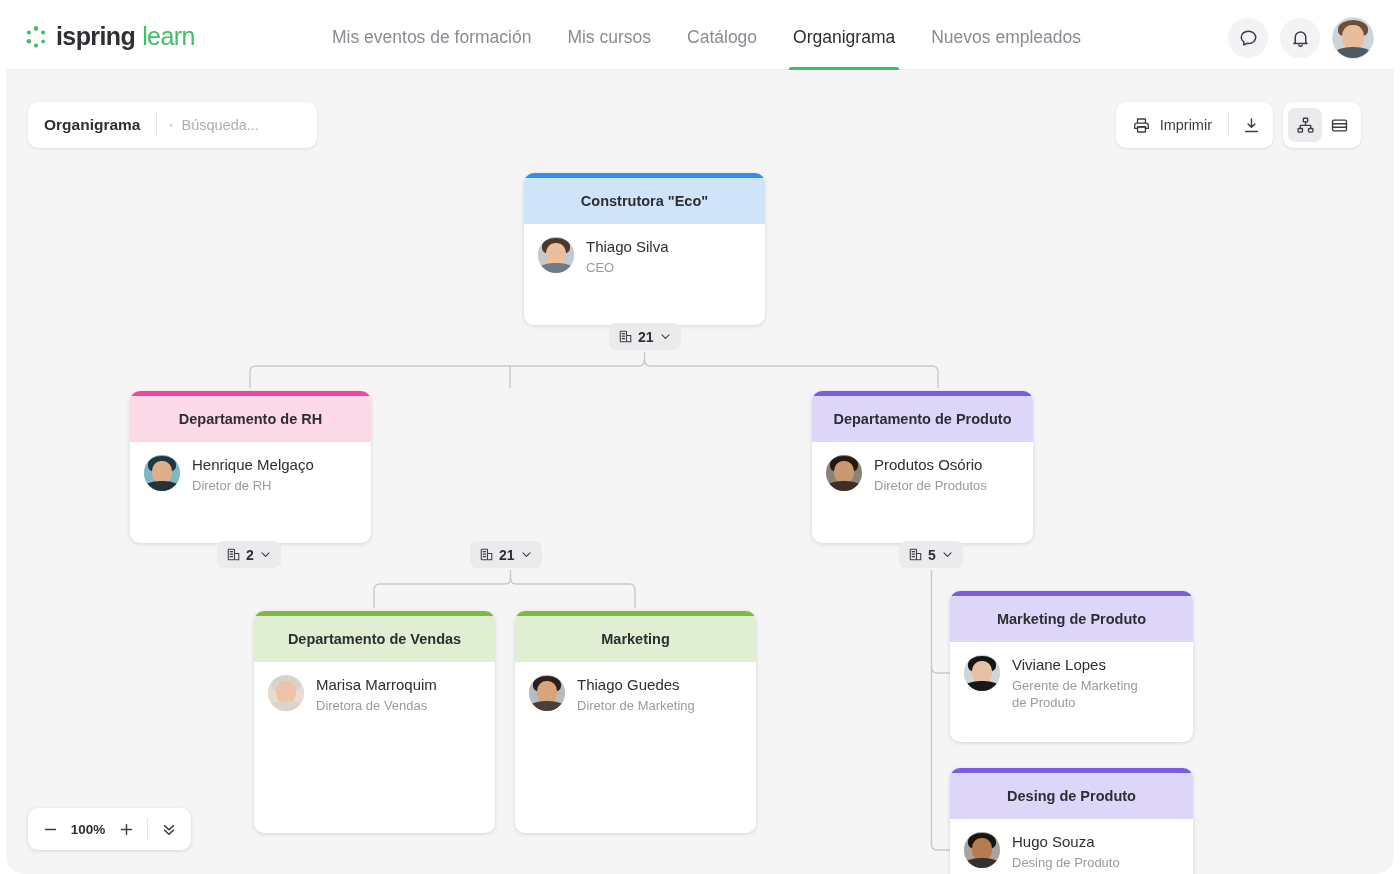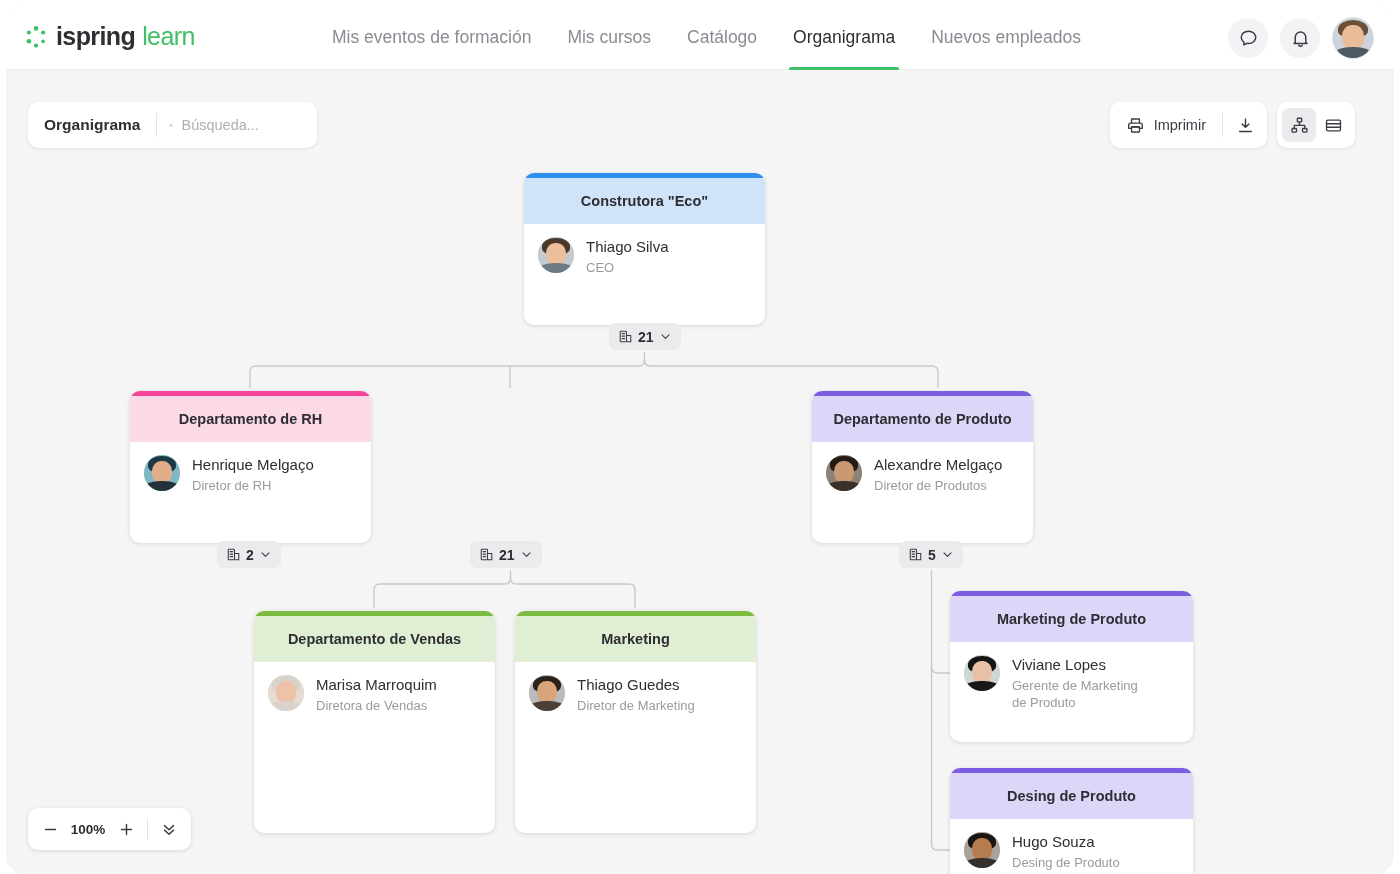--- a/index.html
+++ b/index.html
@@ -65,21 +65,21 @@
   }
   .tb-title { font-size: 15.5px; font-weight: 700; color: #2e2e33; padding: 0 16px 0 16px; white-space: nowrap; }
   .tb-sep { width: 1px; height: 24px; background: #e6e6e8; }
   .tb-search { display: flex; align-items: center; gap: 8px; padding: 0 16px 0 12px; width: 160px; }
   .tb-search input {
     border: 0; outline: 0; font-size: 14.5px; color: #2e2e33; width: 120px;
     font-family: "Liberation Sans", sans-serif; background: transparent;
   }
   .tb-search input::placeholder { color: #aeaeb5; }
 
-  .toolbar-right { position: absolute; right: 39px; top: 98px; display: flex; align-items: center; gap: 10px; }
+  .toolbar-right { position: absolute; right: 33px; top: 98px; display: flex; align-items: center; gap: 10px; }
   .tb-group {
     height: 46px; background: #fff; border-radius: 10px; display: flex; align-items: center;
     box-shadow: 0 1px 3px rgba(0,0,0,.10);
   }
   .tb-btn { display: flex; align-items: center; gap: 9px; padding: 0 16px; height: 46px; cursor: pointer; font-size: 14.5px; color: #3c3c44; }
   .tb-icon-btn { display: flex; align-items: center; justify-content: center; width: 44px; height: 46px; cursor: pointer; }
   .seg { display: flex; align-items: center; padding: 0 5px; }
   .seg-btn { width: 34px; height: 34px; border-radius: 7px; display: flex; align-items: center; justify-content: center; cursor: pointer; }
   .seg-btn.active { background: #ebebee; }
 
@@ -315,21 +315,21 @@
       <div class="node-body">
         <span class="node-av">
           <span class="face">
               <span class="bg" style="background:#8d8276"></span>
               <span class="hair" style="background:#231a14"></span>
               <span class="skin" style="background:#c99870"></span>
               <span class="body" style="background:#3a3028"></span>
             </span>
         </span>
         <span>
-          <span class="node-name" style="display:block">Alexandre Melgaço</span>
+          <span class="node-name" style="display:block">Produtos Osório</span>
           <span class="node-role" style="display:block">Diretor de Produtos</span>
         </span>
       </div>
     </div>
     <div class="badge" style="left:893px; top:471px;">
       <svg width="15" height="15" viewBox="0 0 24 24" fill="none" stroke="#3c3c44" stroke-width="1.7">
         <rect x="3.6" y="3.6" width="10" height="16.8" rx="1.2"></rect>
         <path d="M13.6 10.4h6.8v10h-6.8"></path>
         <path d="M6.6 7.4h4M6.6 11.4h4M6.6 15.4h4" stroke-linecap="round"></path>
       </svg>

